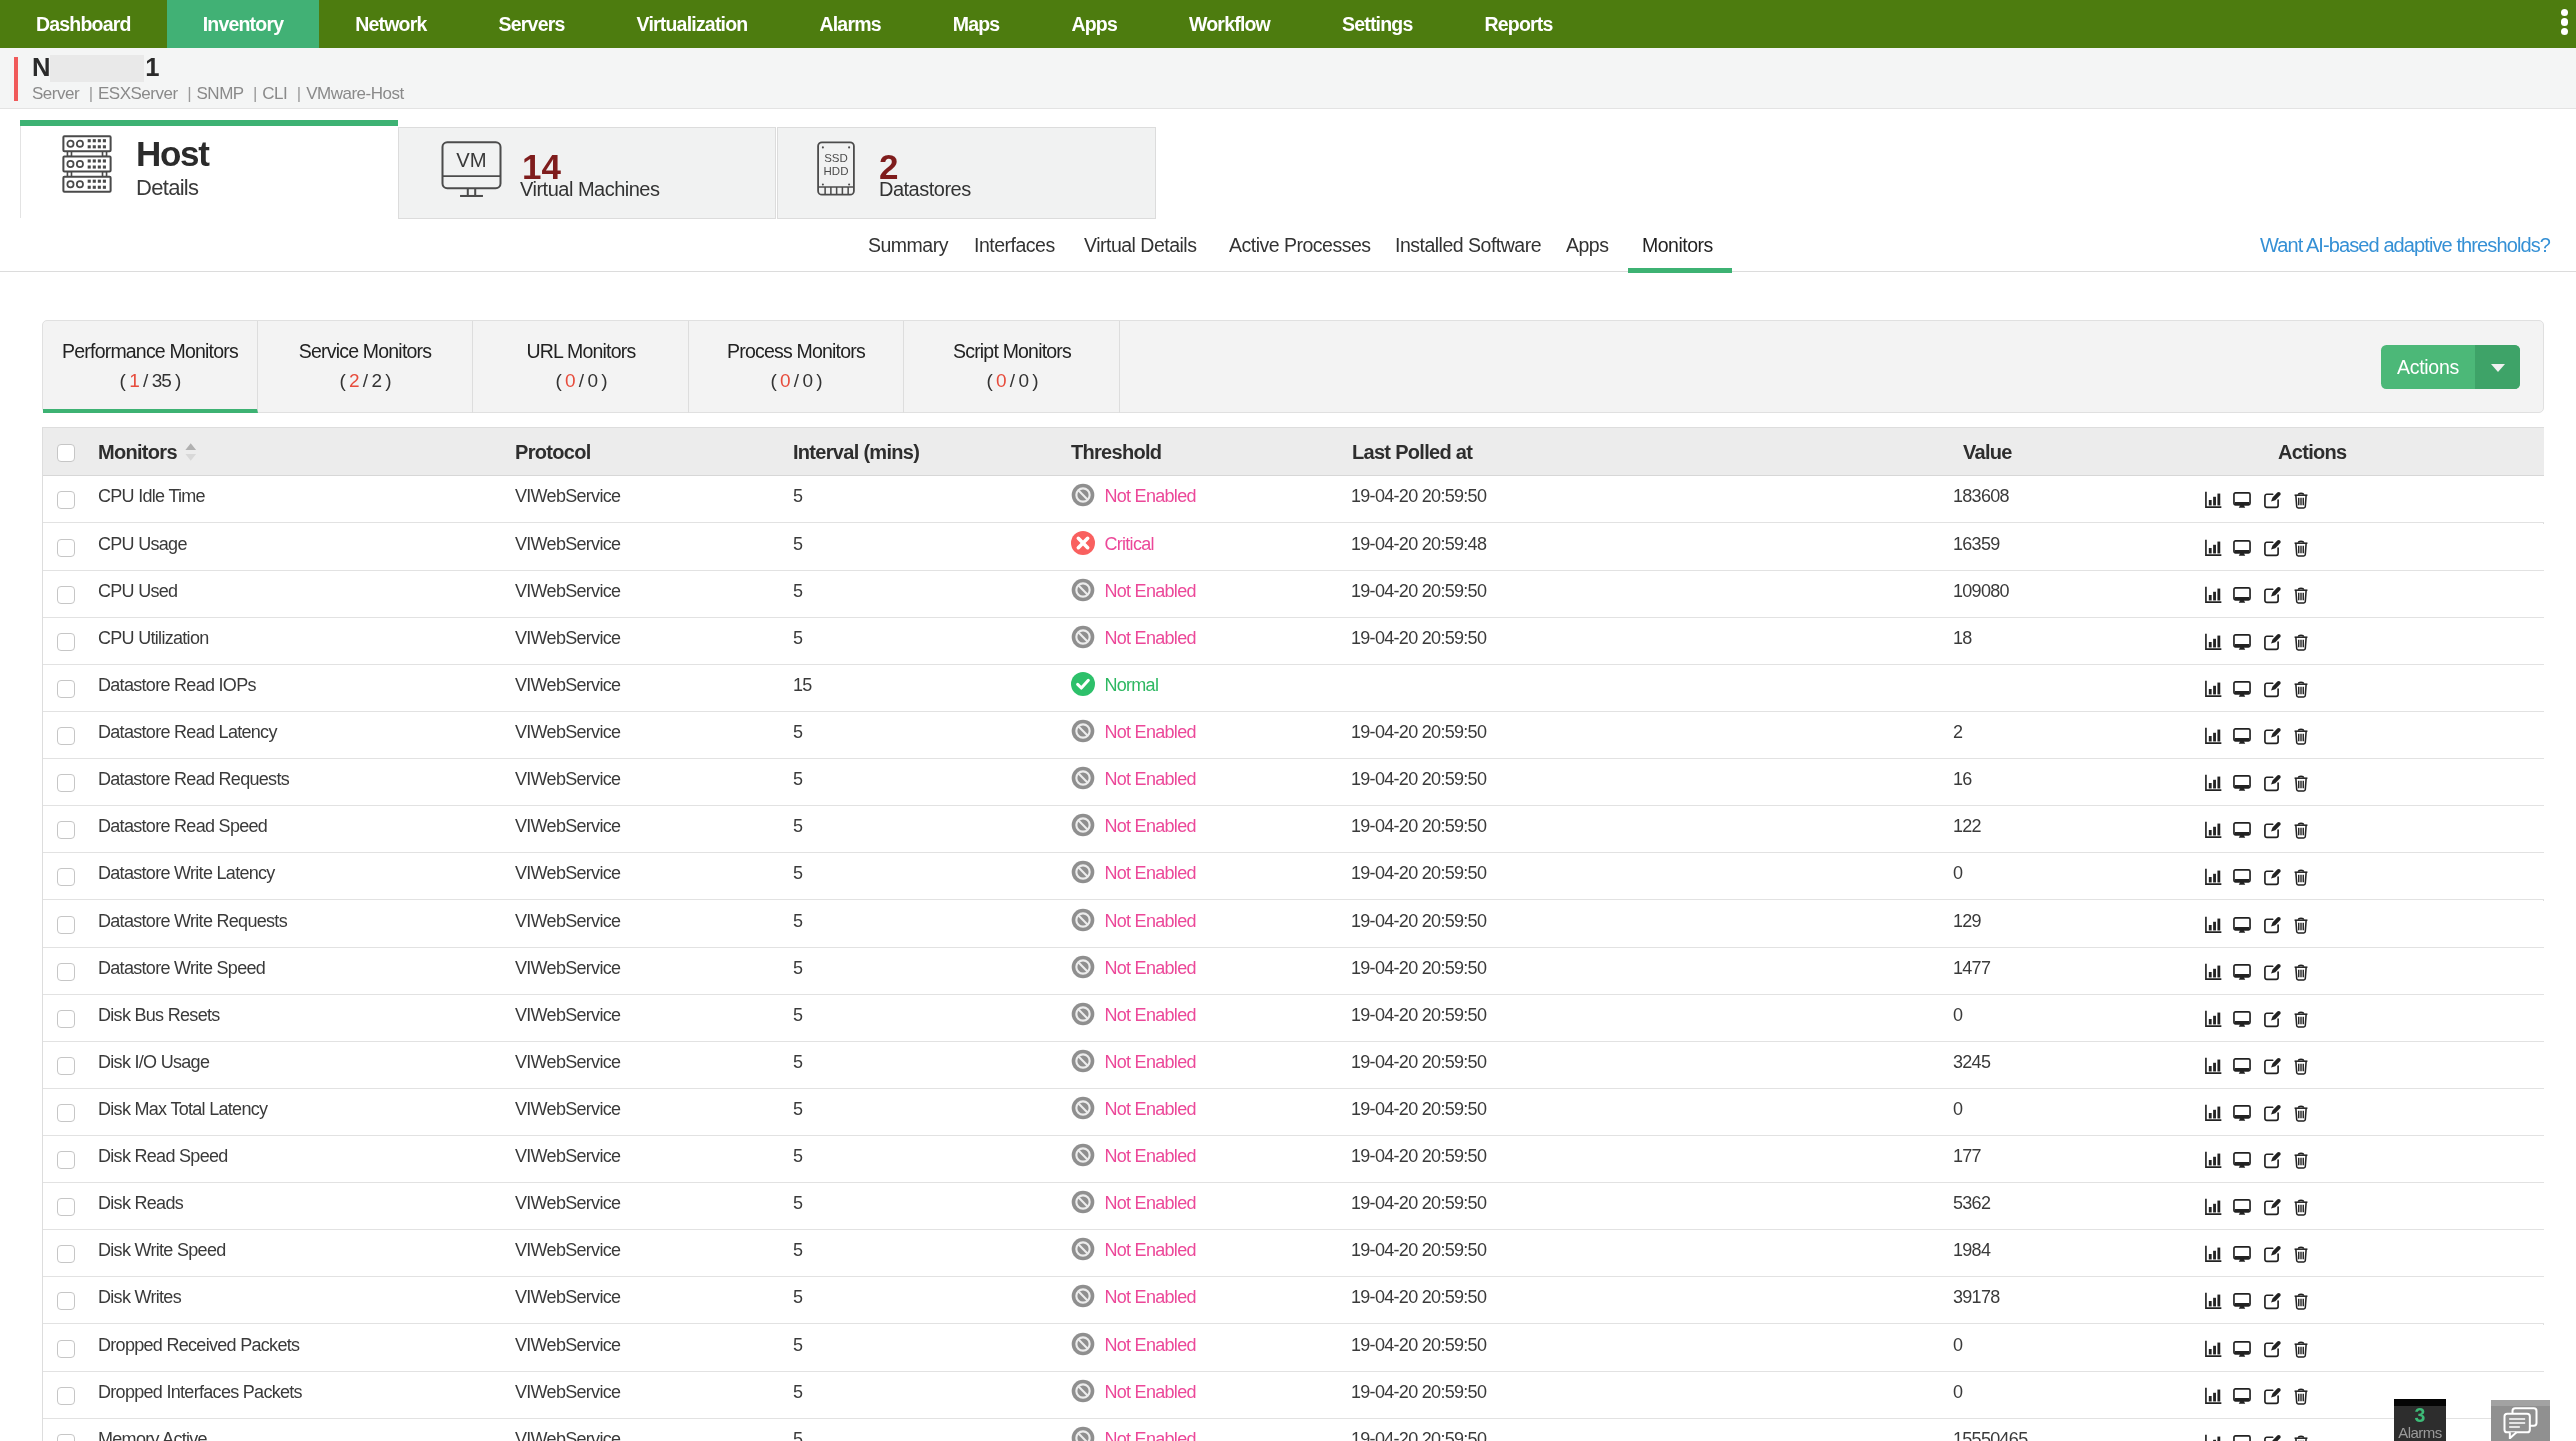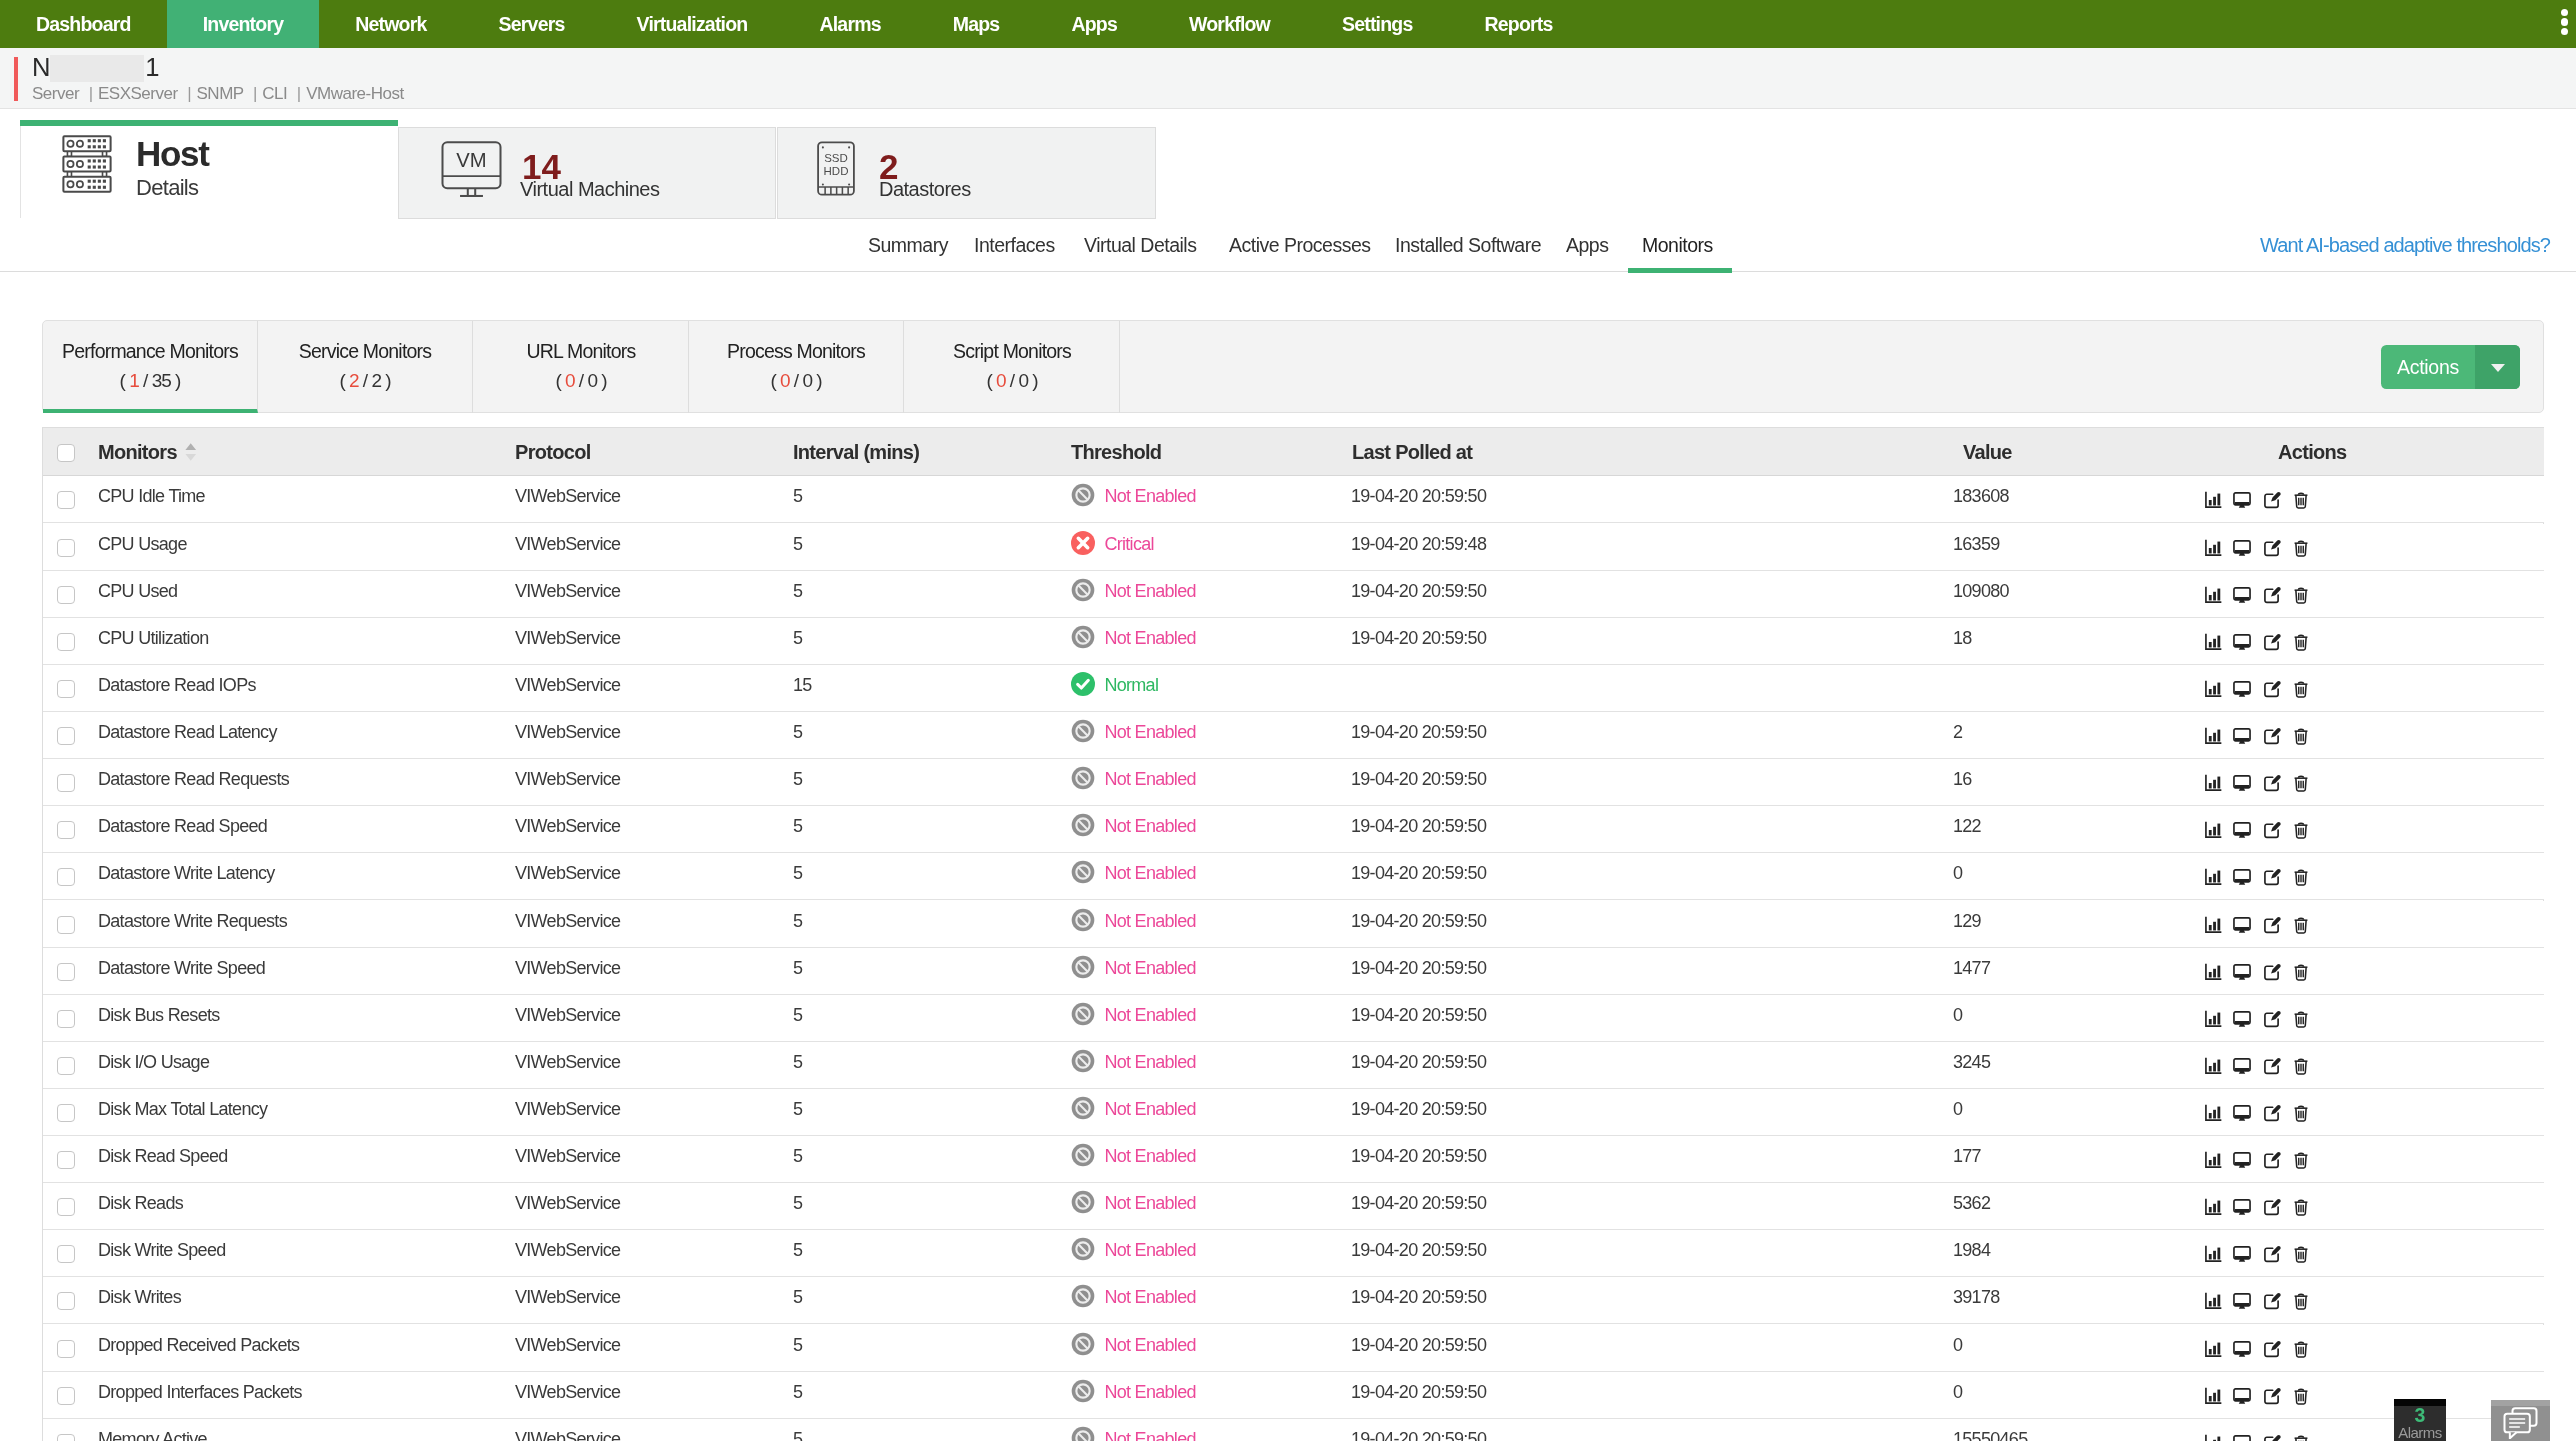--- a/index.html
+++ b/index.html
@@ -7,21 +7,21 @@
 .nav { position:absolute; left:0; top:0; width:2576px; height:48px; background:#4d7c0f;
   display:flex; align-items:stretch; box-shadow:0 0.7px 0 #161616; }
 .ni { color:#fff; font-size:19.5px; letter-spacing:-0.8px; font-weight:bold; padding:0 36px;
   display:flex; align-items:center; }
 .ni.on { background:#41b175; }
 .kebab { position:absolute; right:7.4px; top:8.8px; width:8px; }
 .kebab div { width:7.4px; height:7.4px; border-radius:50%; background:#fff; margin-bottom:2px; }
 .crumb { position:absolute; left:0; top:48px; width:2576px; height:61px; background:#f4f5f5;
   border-bottom:0.7px solid #e3e3e3; }
 .redbar { position:absolute; left:13.5px; top:8.8px; width:4.7px; height:44px; background:#f05a5a; }
-.title { position:absolute; left:32px; top:5.4px; font-size:25.6px; font-weight:normal; color:#2b2b2b; letter-spacing:-0.7px;text-align:right;}
+.title { position:absolute; left:32px; top:5.4px; font-size:25.6px; font-weight:bold; color:#2b2b2b; letter-spacing:-0.7px;text-align:right;}
 .redact { display:inline-block; width:94px; height:27px; background:#e9e9e9; vertical-align:-5.4px; margin:0 0.7px; }
 .subtitle { position:absolute; left:32px; top:36px; font-size:17px; color:#8a8a8a; letter-spacing:-0.5px; }
 .subtitle .sep { color:#9a9a9a; padding:0 5.4px; }
 .cards { position:absolute; left:0; top:109px; width:2576px; height:110px; background:#fff; }
 .card { position:absolute; top:18px; height:92px; background:#f1f2f2; border:0.7px solid #dcdcdc; }
 .card.host { left:20px; width:377px; background:#fff; border-top:none; border-bottom:none; border-left:0.7px solid #e3e3e3; border-right:none; top:11.4px; height:98px;text-decoration:underline; }
 .greentop { position:absolute; left:20px; top:11.4px; width:378px; height:5.4px; background:#3db273; }
 .card.vm { left:398px; width:378px; }
 .card.ds { left:777px; width:379px; }
 .rack { position:absolute; left:41px; top:15px; width:50px; height:58px; }

